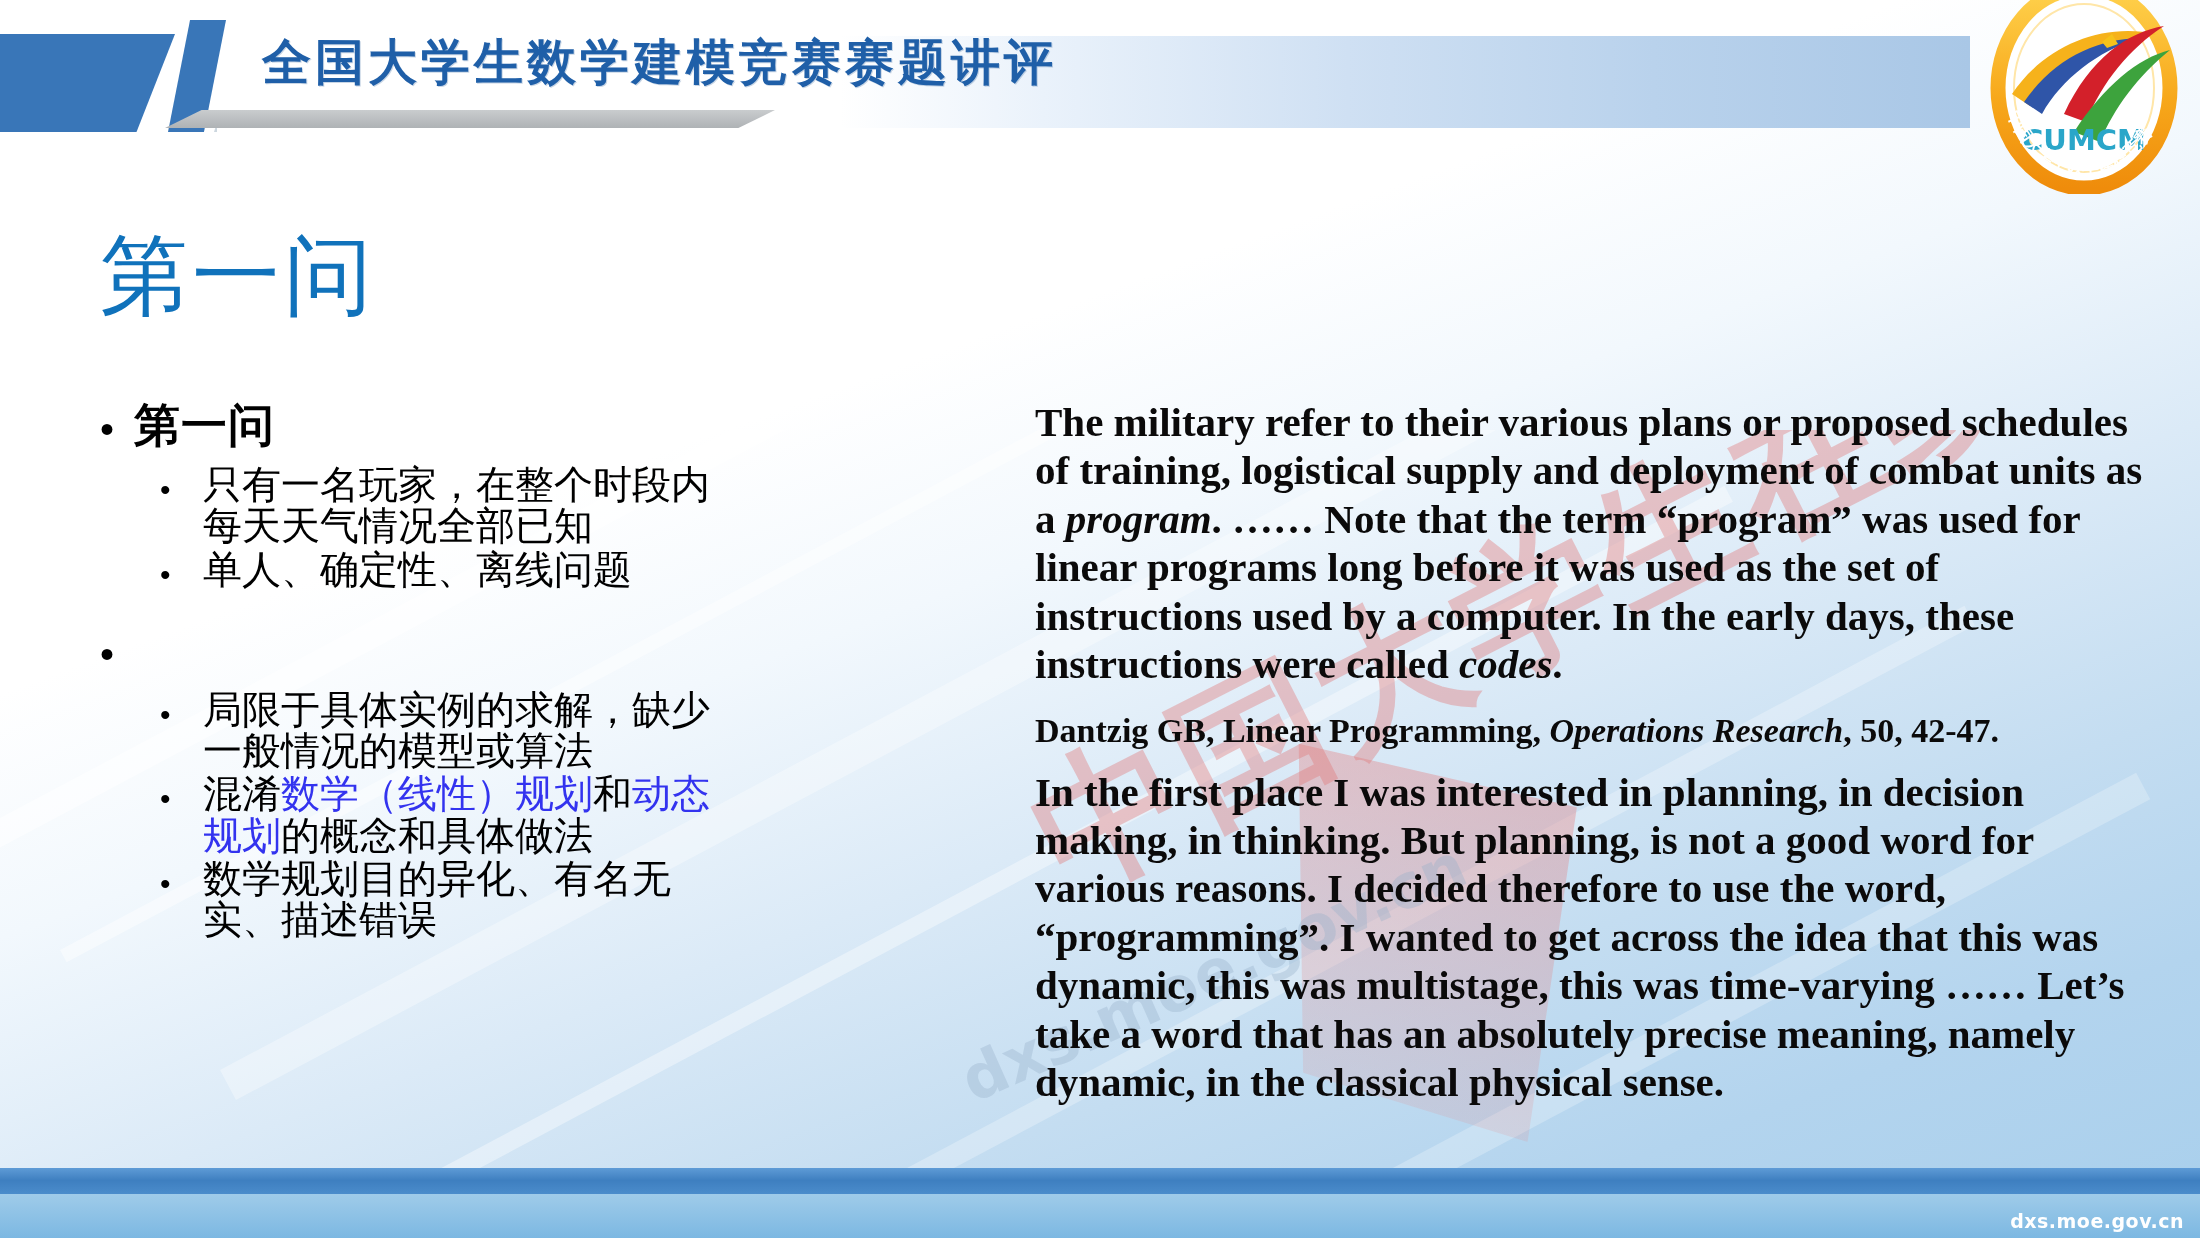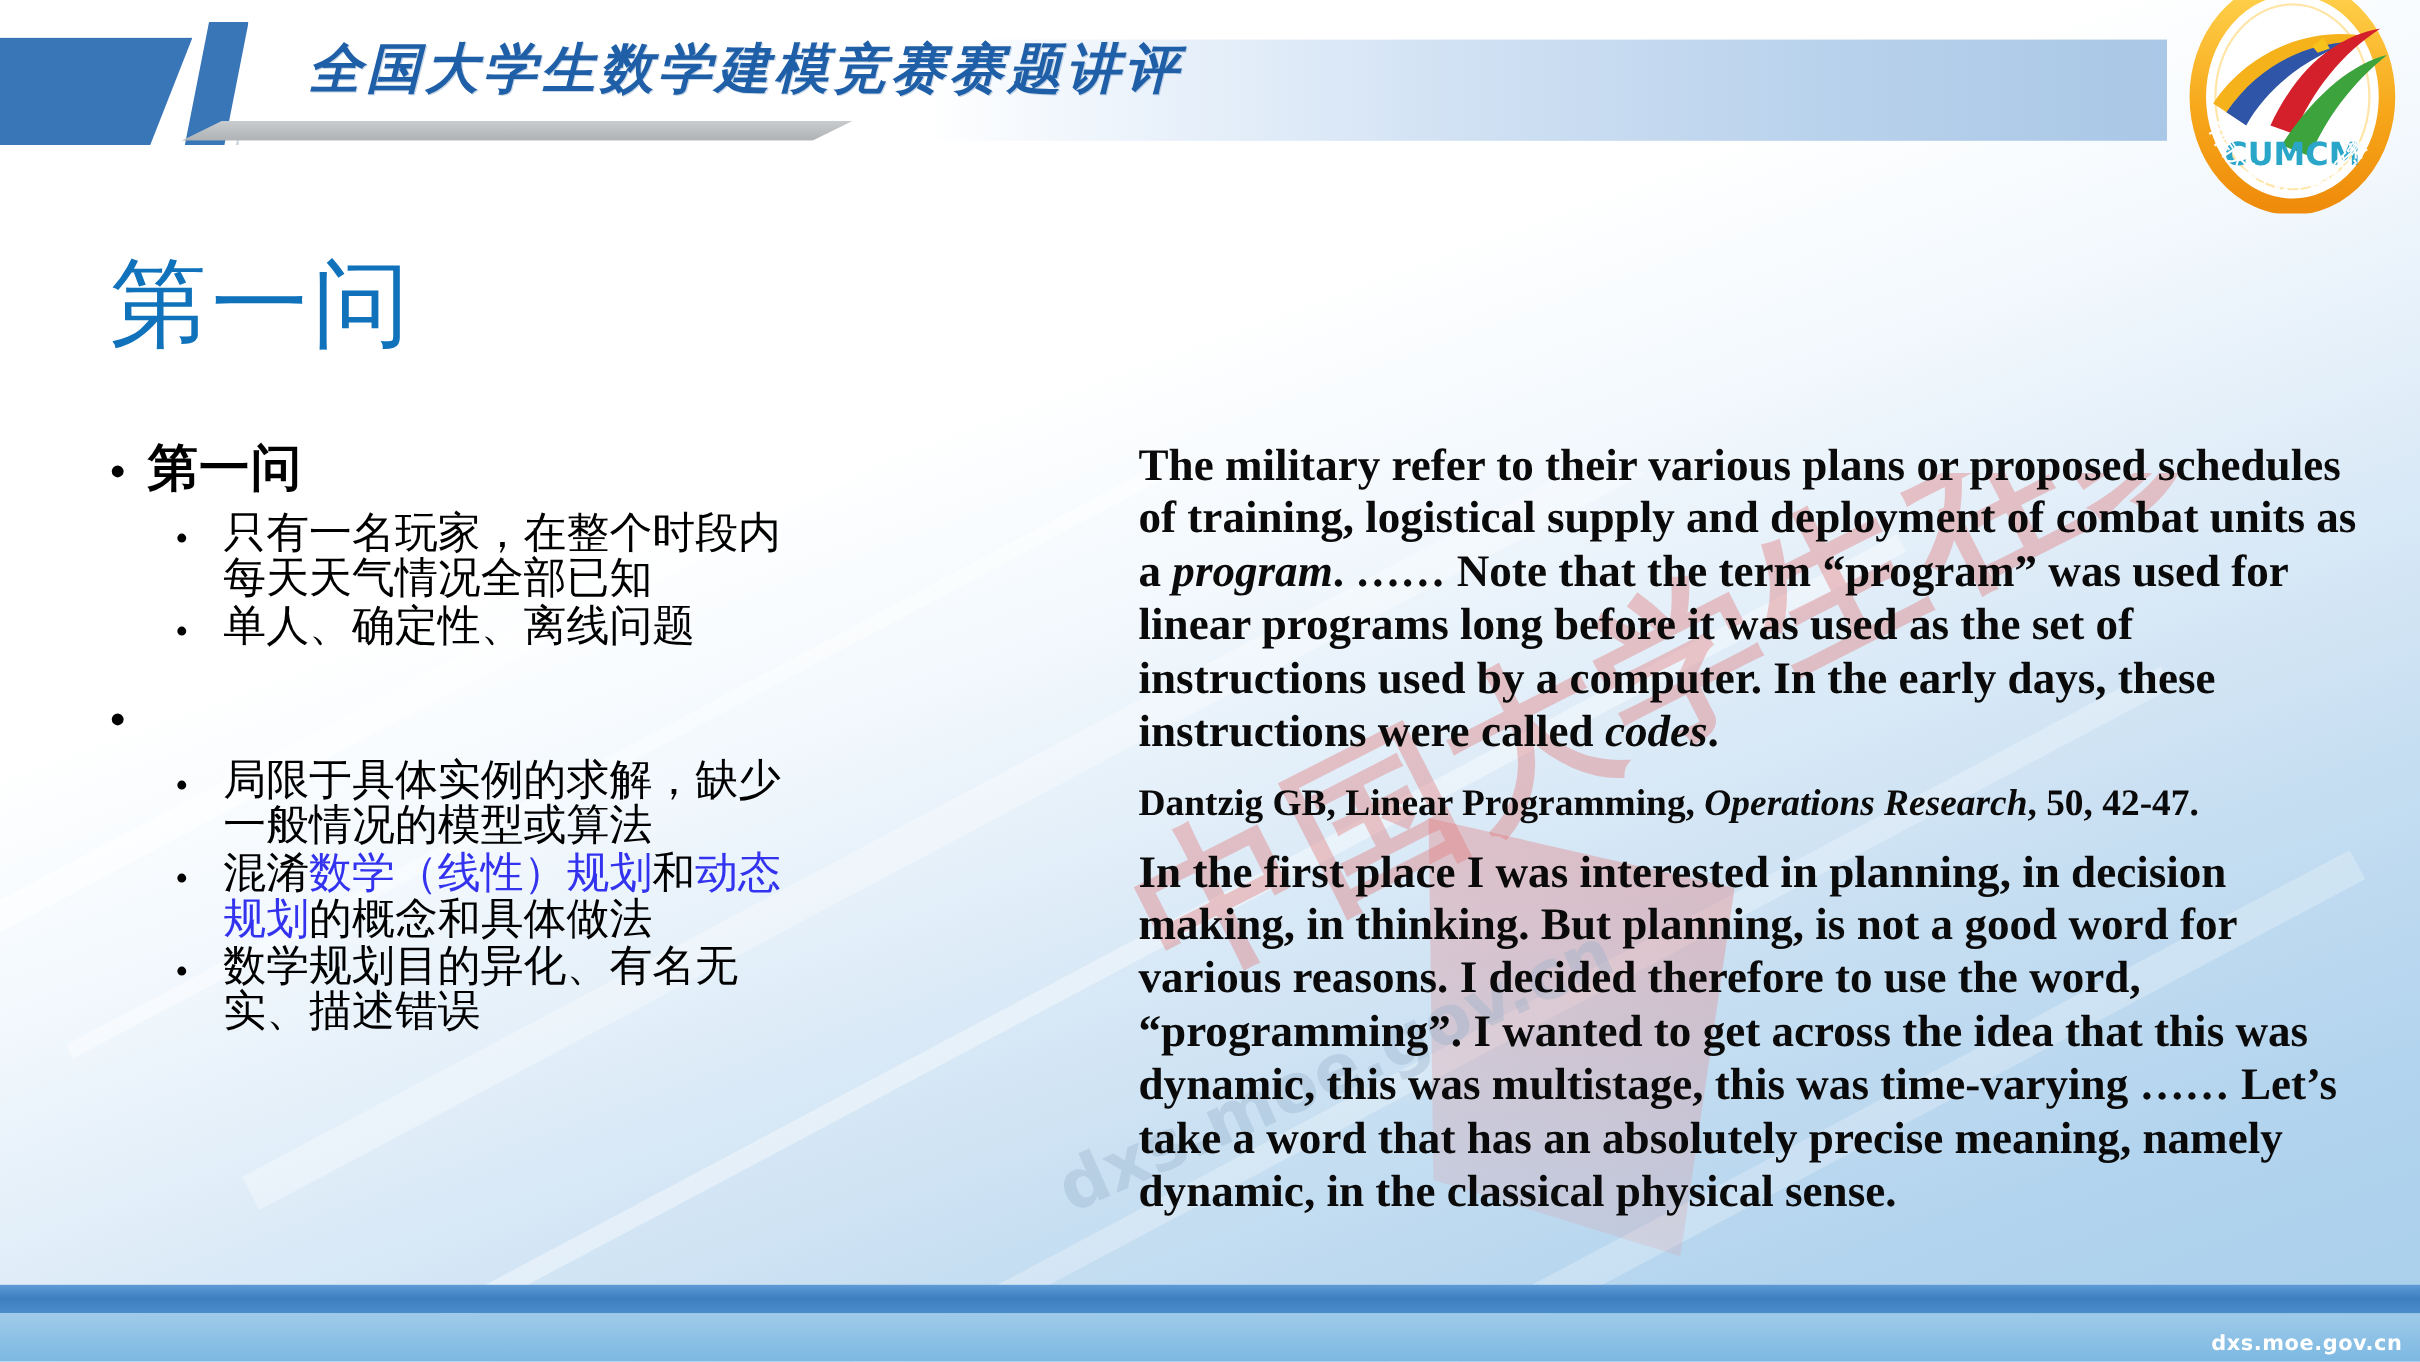--- a/index.html
+++ b/index.html
@@ -42,24 +42,24 @@
   .hdr-slash1{
     position:absolute;left:168px;top:20px;width:58px;height:112px;background:#3976b8;
     clip-path:polygon(38% 0, 100% 0, 62% 100%, 0 100%);
   }
   .hdr-slash2{
     position:absolute;left:214px;top:12px;width:92px;height:120px;
     background:#ffffff;border-left:3px solid #cdd7df;
     clip-path:polygon(40% 0, 100% 0, 60% 100%, 0 100%);
   }
   .hdr-title{
-    position:absolute;left:280px;top:30px;
+    position:absolute;left:262px;top:30px;
     font-family:"DejaVu Sans","Liberation Sans",sans-serif;
     font-size:49px;font-weight:bold;color:#1f5fa8;letter-spacing:4px;
-    white-space:nowrap;text-shadow:1px 1px 0 rgba(40,90,150,.25);font-style:italic;
+    white-space:nowrap;text-shadow:1px 1px 0 rgba(40,90,150,.25);
   }
   .hdr-graybar{
     position:absolute;left:165px;top:110px;width:610px;height:18px;
     background:linear-gradient(180deg,#c9ccce 0%,#aeb2b5 100%);
     clip-path:polygon(6% 0, 100% 0, 94% 100%, 0 100%);
   }
 
   
   .logo{position:absolute;right:10px;top:-18px;width:212px;height:212px;}
   .logo svg{display:block;}

